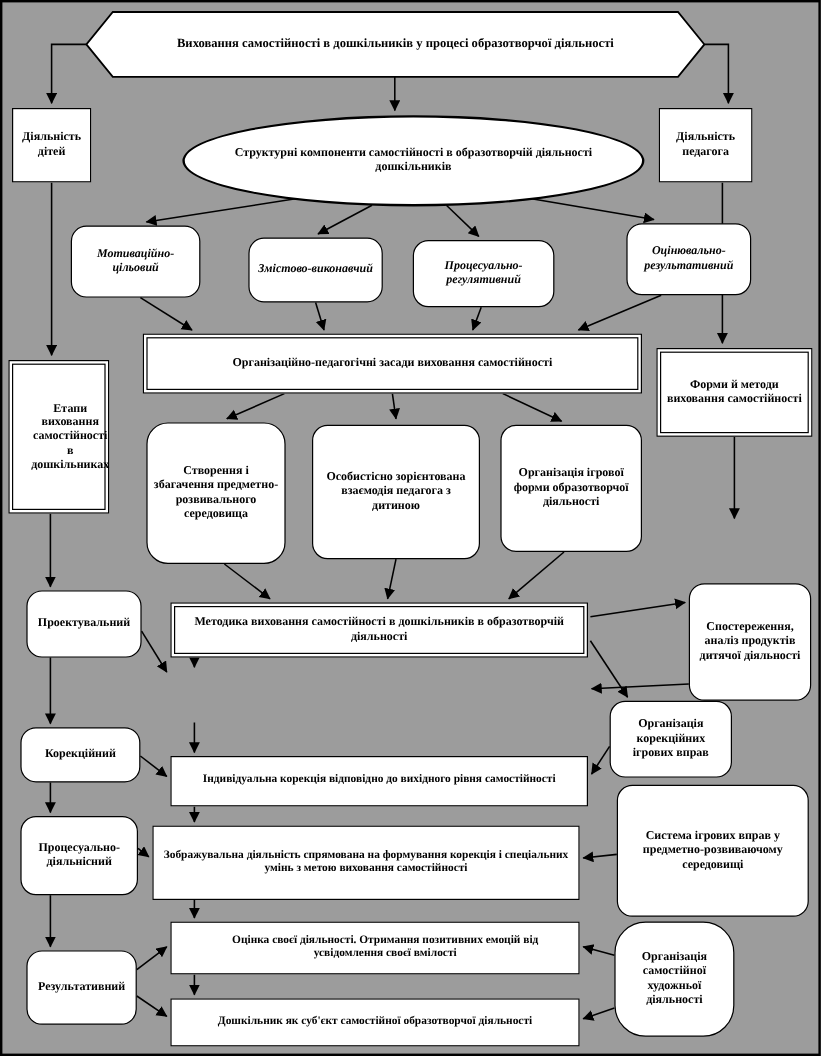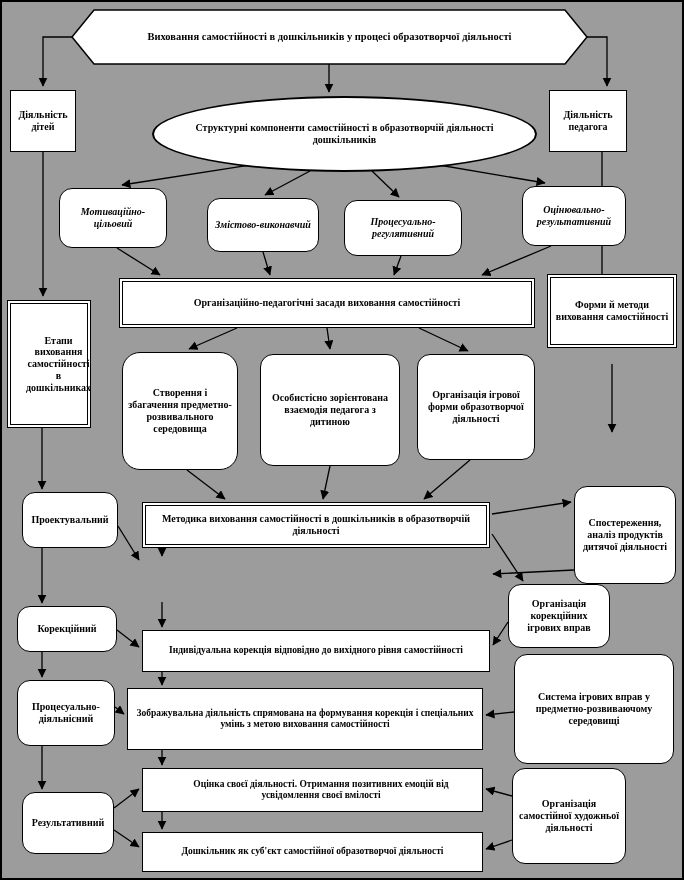--- a/index.html
+++ b/index.html
@@ -96,36 +96,36 @@
   <div class="node ellipse" style="left:150px; top:94px; width:385px; height:76px;">Структурні компоненти самостійності в образотворчій діяльності дошкільників</div>
 
   <div class="node rounded italic" style="left:57px; top:186px; width:108px; height:60px;">Мотиваційно-цільовий</div>
   <div class="node rounded italic" style="left:205px; top:196px; width:112px; height:54px;">Змістово-виконавчий</div>
   <div class="node rounded italic" style="left:342px; top:198px; width:118px; height:56px;">Процесуально-регулятивний</div>
   <div class="node rounded italic" style="left:492px; top:184px; width:104px; height:60px;margin-left:28px;">Оцінювально-результативний</div>
 
   <div class="node dbl" style="left:117px; top:276px; width:416px; height:50px;">Організаційно-педагогічні засади виховання самостійності</div>
 
   <div class="node dbl" style="left:5px; top:298px; width:84px; height:128px;padding-left:24px;">Етапи виховання самостійності в дошкільниках</div>
-  <div class="node dbl" style="left:545px; top:272px; width:130px; height:74px;">Форми й методи виховання самостійності</div>
+  <div class="node dbl" style="left:545px; top:288px; width:130px; height:74px;">Форми й методи виховання самостійності</div>
 
   <div class="node rounded" style="left:120px; top:350px; width:116px; height:118px;border-radius:18px;">Створення і збагачення предметно-розвивального середовища</div>
   <div class="node rounded" style="left:258px; top:352px; width:140px; height:112px;">Особистісно зорієнтована взаємодія педагога з дитиною</div>
   <div class="node rounded" style="left:415px; top:352px; width:118px; height:106px;">Організація ігрової форми образотворчої діяльності</div>
 
   <div class="node rounded" style="left:20px; top:490px; width:96px; height:56px;">Проектувальний</div>
   <div class="node rounded" style="left:15px; top:604px; width:100px; height:46px;">Корекційний</div>
   <div class="node rounded" style="left:15px; top:678px; width:98px; height:66px;">Процесуально-діяльнісний</div>
   <div class="node rounded" style="left:20px; top:790px; width:92px; height:62px;">Результативний</div>
 
   <div class="node dbl" style="left:140px; top:500px; width:348px; height:46px;">Методика виховання самостійності в дошкільників в образотворчій діяльності</div>
 
   <div class="node fs95" style="left:140px; top:628px; width:348px; height:42px;">Індивідуальна корекція відповідно до вихідного рівня самостійності</div>
   <div class="node fs95" style="left:125px; top:686px; width:356px; height:62px;">Зображувальна діяльність спрямована на формування корекція і спеціальних умінь з метою виховання самостійності</div>
   <div class="node fs95" style="left:140px; top:766px; width:341px; height:44px;padding-left:22px;">Оцінка своєї діяльності. Отримання позитивних емоцій від усвідомлення своєї вмілості</div>
   <div class="node fs95" style="left:140px; top:830px; width:341px; height:40px;">Дошкільник як суб'єкт самостійної образотворчої діяльності</div>
 
   <div class="node rounded" style="left:572px; top:484px; width:102px; height:98px;">Спостереження, аналіз продуктів дитячої діяльності</div>
   <div class="node rounded" style="left:506px; top:582px; width:102px; height:64px;">Організація корекційних ігрових вправ</div>
   <div class="node rounded" style="left:512px; top:652px; width:160px; height:110px;">Система ігрових вправ у предметно-розвиваючому середовищі</div>
-  <div class="node rounded" style="left:510px; top:766px; width:114px; height:96px;">Організація самостійної художньої діяльності</div>
+  <div class="node rounded" style="left:510px; top:766px; width:100px; height:96px;border-radius:26px;">Організація самостійної художньої діяльності</div>
 
 </div>
 
 </body></html>

